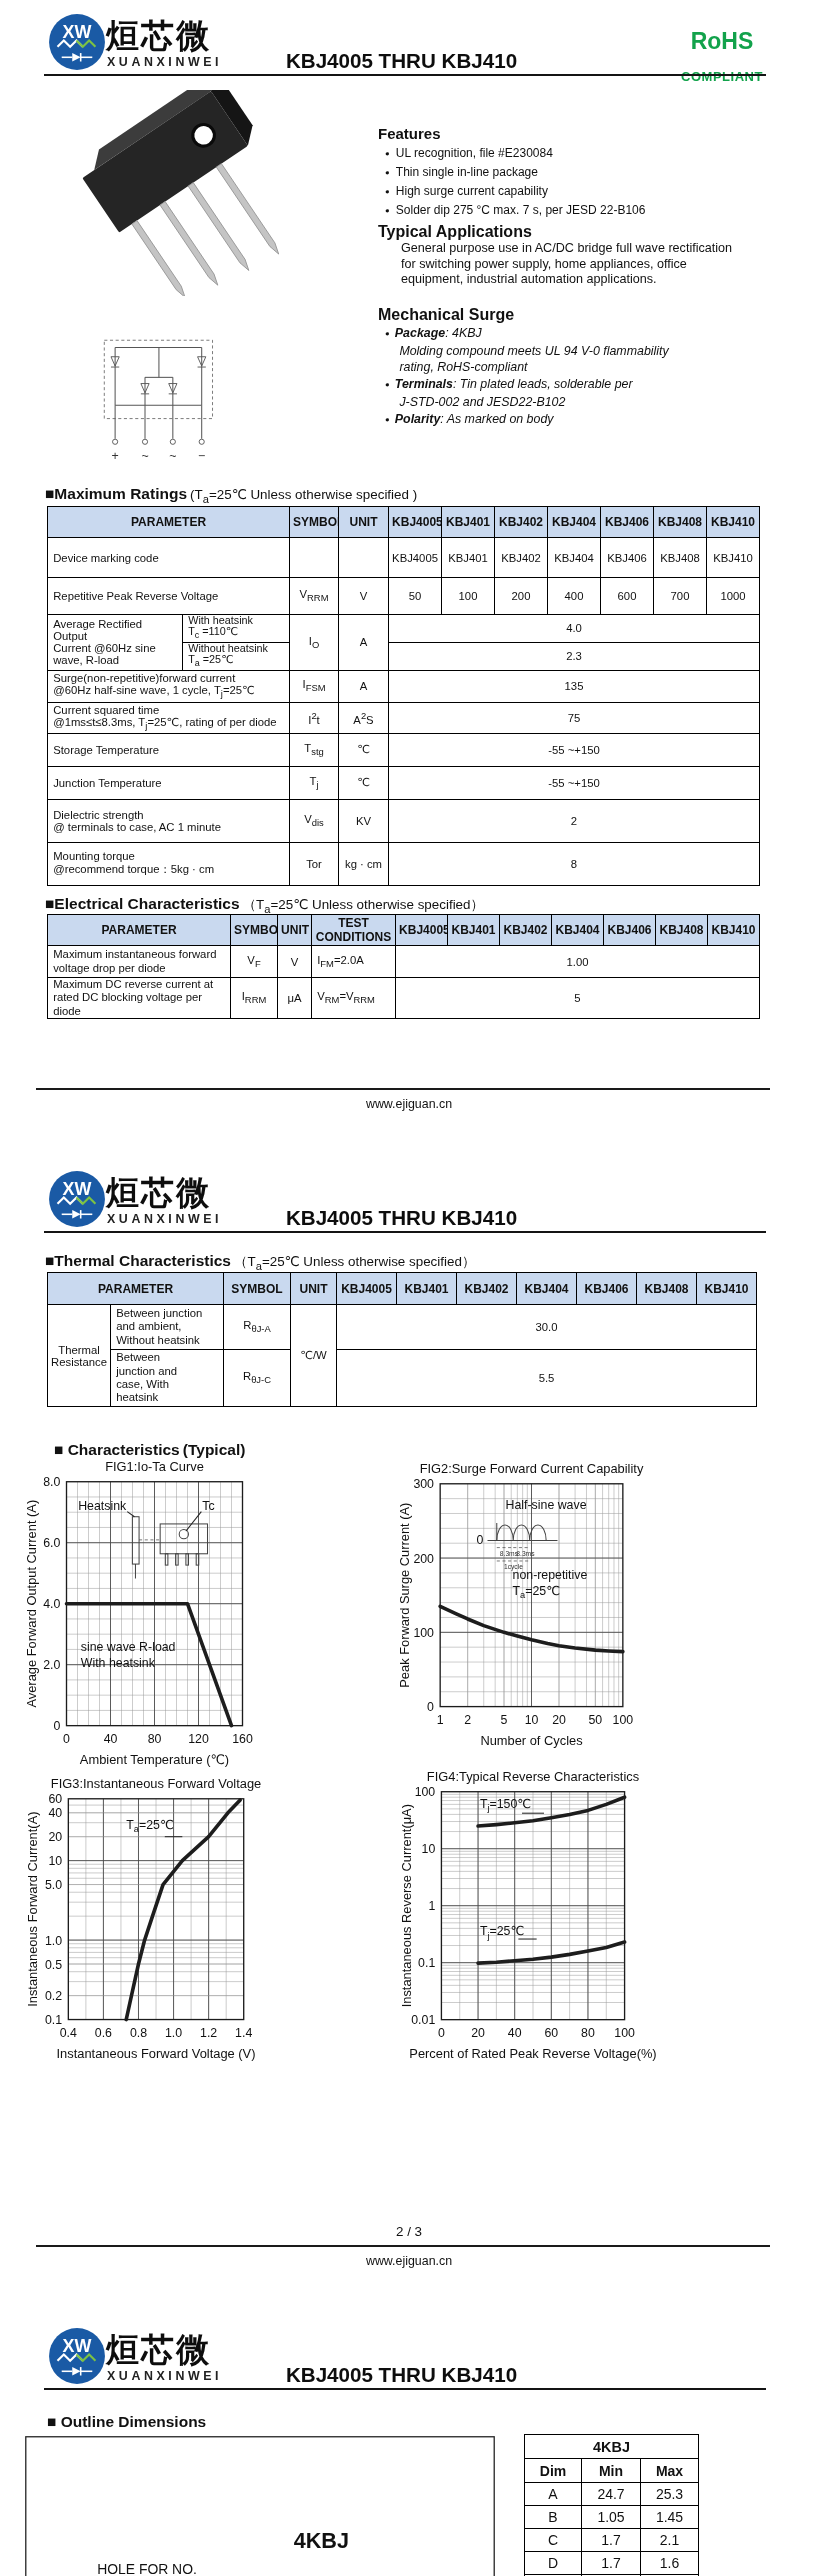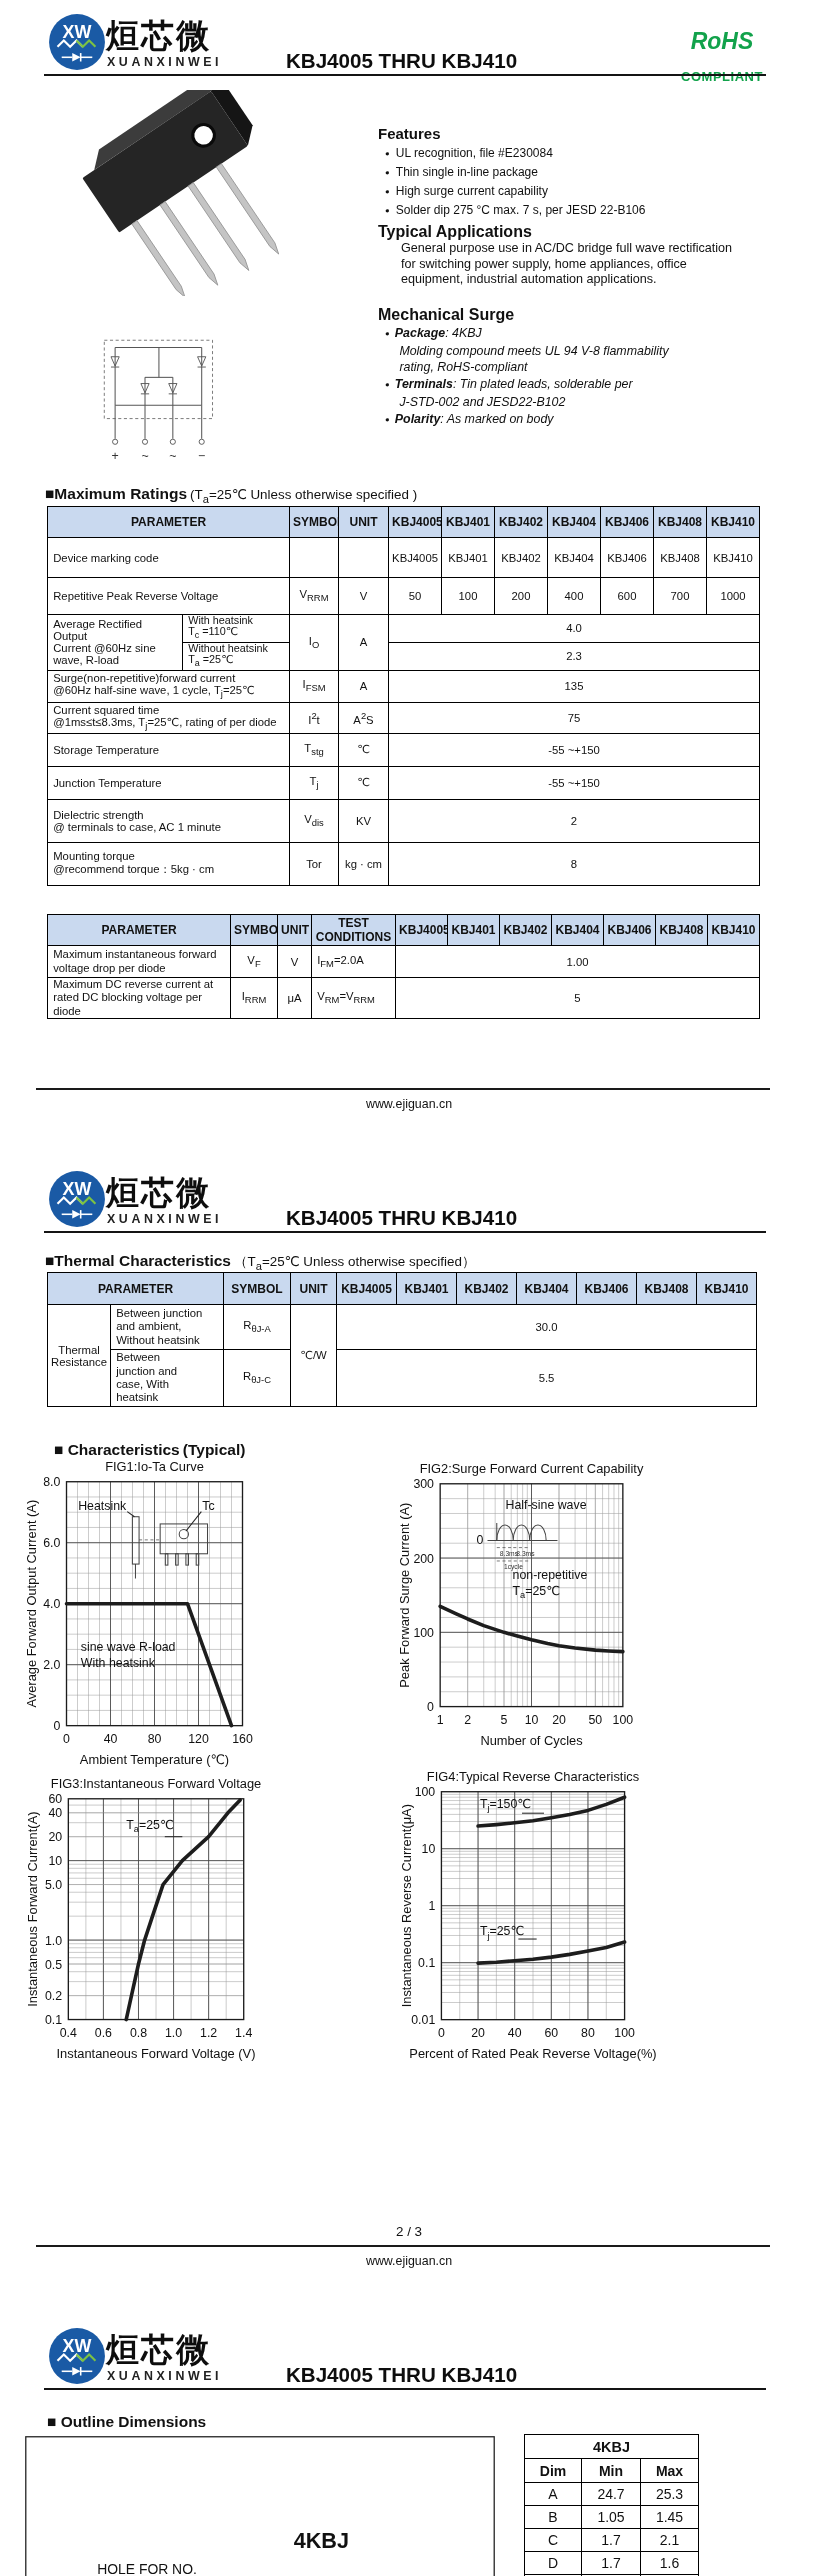--- a/index.html
+++ b/index.html
@@ -4,21 +4,21 @@
 <style>
   html,body{margin:0;padding:0;background:#fff;}
   body{width:818px;font-family:"Liberation Sans","DejaVu Sans",sans-serif;color:#111;}
   .page{position:relative;width:818px;height:1157px;background:#fff;overflow:hidden;}
   .abs{position:absolute;}
   
   .chinese{font-size:33px;font-weight:bold;letter-spacing:2.1px;line-height:33px;color:#0d0d0d;}
   .english{font-size:12.4px;font-weight:bold;letter-spacing:3.6px;color:#222;}
   .doc-title{width:371px;text-align:center;font-size:20.6px;font-weight:bold;color:#0d0d0d;}
   .rohs{width:82px;text-align:center;}
-  .rohs .r1{font-size:23px;font-weight:bold;color:#12a24b;line-height:24px;font-style:italic;}
+  .rohs .r1{font-size:23px;font-weight:bold;color:#12a24b;line-height:24px;}
   .rohs .r2{font-size:13px;font-weight:bold;color:#12a24b;margin-top:16px;letter-spacing:0.5px;}
   .hrule{height:2.1px;background:#141414;}
   
   .sechead{white-space:nowrap;}
   .sechead .st{font-size:15.5px;font-weight:bold;}
   .sechead .sc{font-size:13.4px;font-weight:normal;margin-left:3.1px;}
   .sechead .sc.bold{font-weight:bold;font-size:15.5px;}
   
   .prod-title{width:350px;text-align:center;font-size:21.6px;font-weight:bold;}
   .subhead{font-size:15px;font-weight:bold;}
@@ -127,21 +127,21 @@
       <li><span class="dot">●</span><span>High surge current capability</span></li>
       <li><span class="dot">●</span><span>Solder dip 275 °C max. 7 s, per JESD 22-B106</span></li>
     </ul>
 
   <div class="abs subhead2" style="left:378px;top:223px">Typical  Applications</div>
   <div class="abs apps" style="left:401px;top:241px">General purpose use in AC/DC bridge full wave rectification<br>for switching power supply, home appliances, office<br>equipment, industrial automation applications.</div>
 
   <div class="abs subhead2" style="left:378px;top:306px">Mechanical Surge</div>
   <div class="abs mech" style="left:385px;top:325px">
       <div class="mline"><span class="dot2">●</span><b>Package</b>: 4KBJ</div>
-      <div class="mline cont">Molding compound meets UL 94 V-8 flammability</div>
+      <div class="mline cont">Molding compound meets UL 94 V-0 flammability</div>
       <div class="mline cont">rating, RoHS-compliant</div>
       <div class="mline"><span class="dot2">●</span><b>Terminals</b>: Tin plated leads, solderable per</div>
       <div class="mline cont">J-STD-002 and JESD22-B102</div>
       <div class="mline"><span class="dot2">●</span><b>Polarity</b>: As marked on body</div>
     </div>
 
   <svg class="abs" style="left:97px;top:332px" width="129" height="134" viewBox="0 0 250 260">
     <rect x="14" y="16" width="210" height="152" class="cdash"></rect>
     <line x1="35" y1="30" x2="203" y2="30" class="cwire"></line>
     <line x1="35" y1="30" x2="35" y2="142" class="cwire"></line>
@@ -272,20 +272,23 @@
     </tr>
     <tr style="height:43px">
       <td colspan="2" class="pl">Mounting torque<br>@recommend torque：5kg · cm</td>
       <td>Tor</td>
       <td>kg · cm</td>
       <td colspan="7">8</td>
     </tr>
   </tbody>
     </table>
 
+  <div class="abs sechead" style="left:45px;top:895px">
+    <span class="st">■Electrical Characteristics</span><span class="sc">（T<sub>a</sub>=25℃ Unless otherwise specified）</span>
+  </div>
   <table class="dtable" style="left:47px;top:914px;width:709px">
     <colgroup>
       <col style="width:183px">
         <col style="width:47px">
         <col style="width:34px">
         <col style="width:84px">
       <col style="width:52px">
         <col style="width:52px">
         <col style="width:52px">
         <col style="width:52px">

